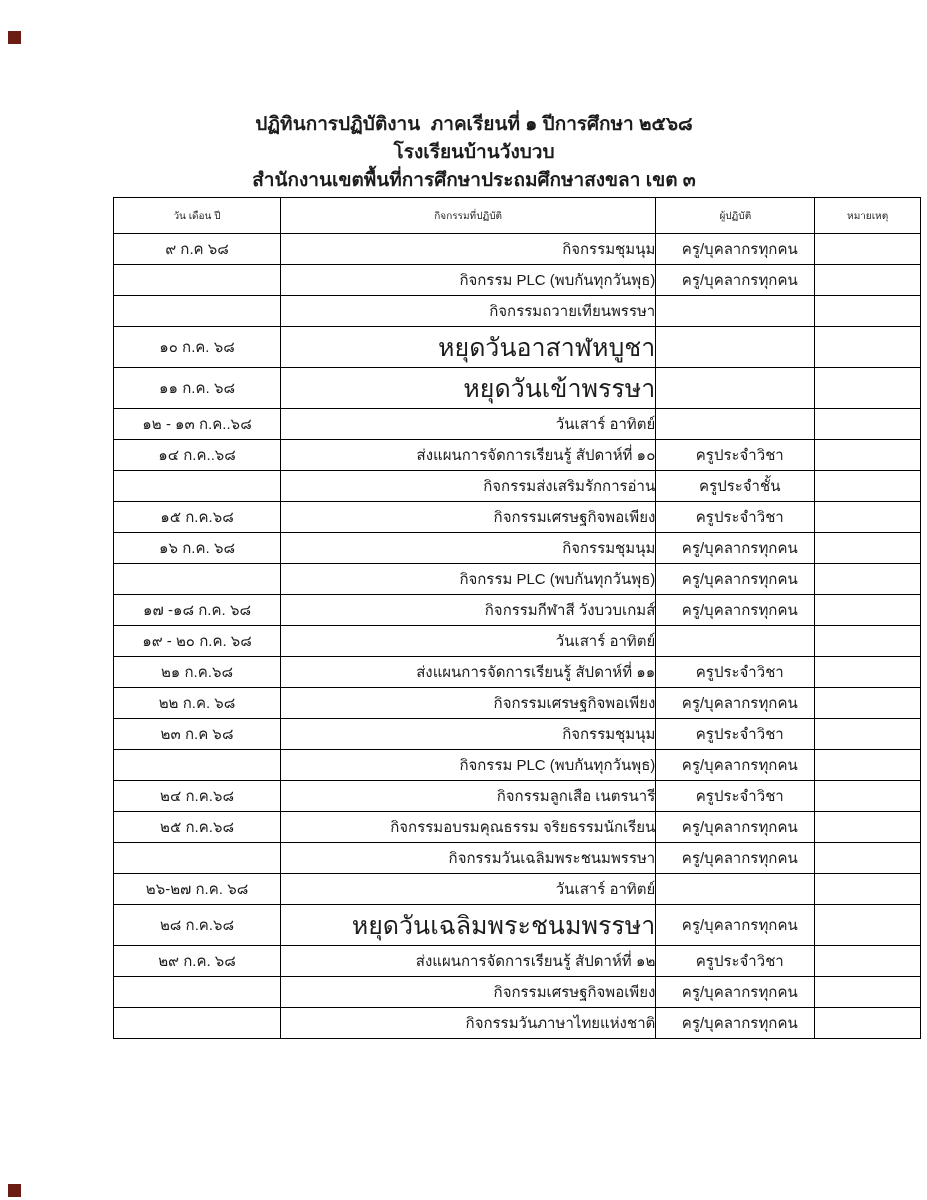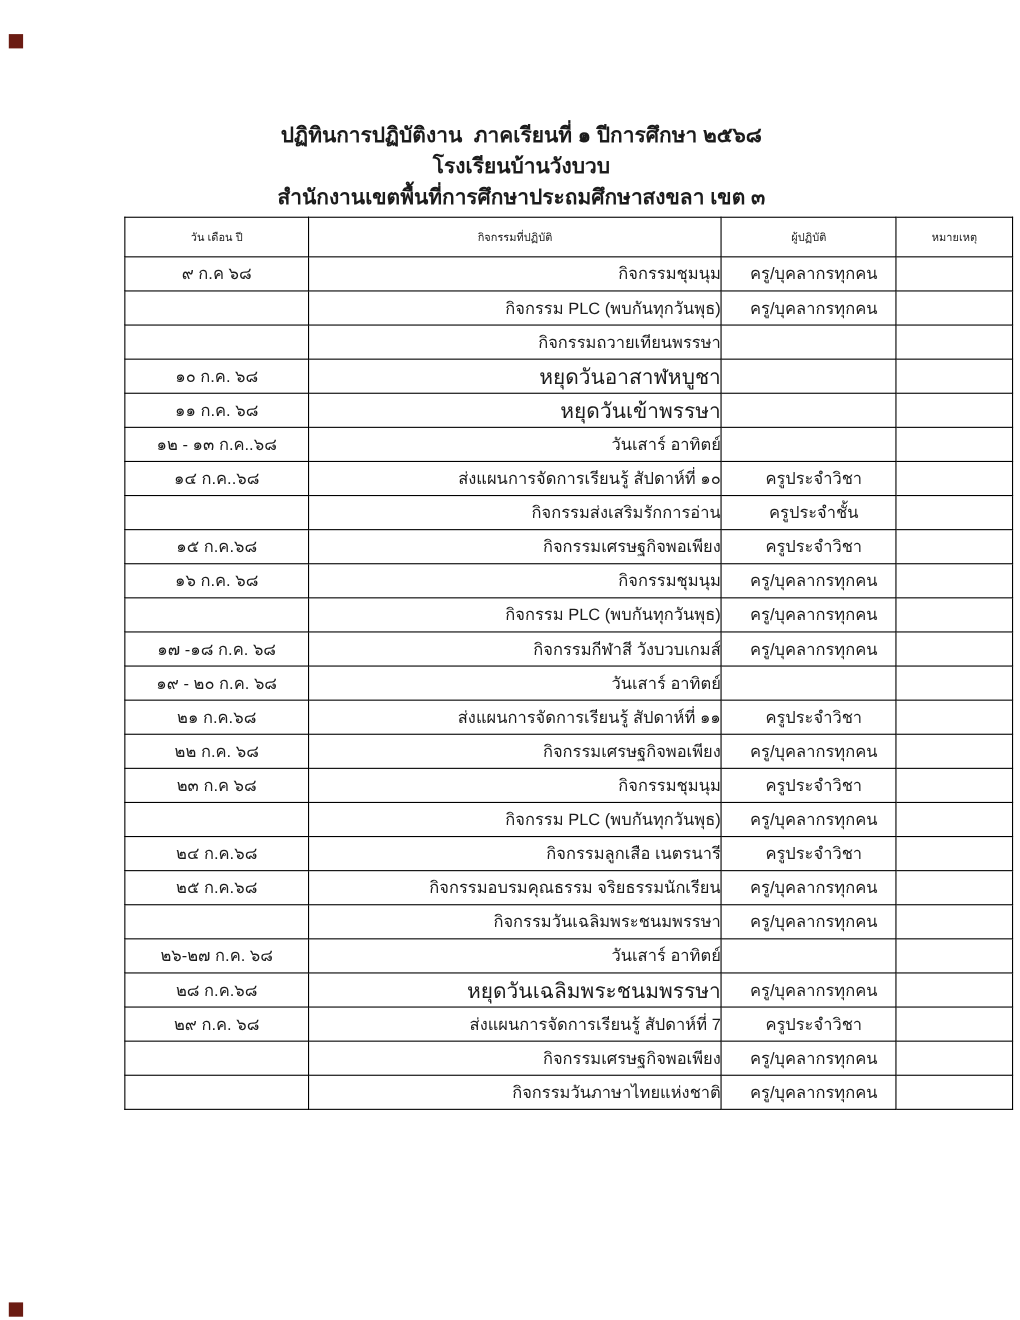--- a/index.html
+++ b/index.html
@@ -53,21 +53,21 @@
     height:36px;
     font-weight:normal;
     text-align:center;
     font-size:10px;
   }
   table.schedule tbody td { height:31px; }
   td.date      { text-align:center;margin-top:20px; }
   td.activity  { text-align:right; padding-left:9px; }
   td.performer { text-align:center; padding-left:9px; }
   td.note      { text-align:left; }
-  tr.large td.activity { font-size:19px; }
+  tr.large td.activity { font-size:25px; }
 </style>
 </head>
 <body>
 
 <div class="corner-marker marker-top" style="background: rgb(107, 28, 19);"></div>
 <div class="corner-marker marker-bottom" style="background: rgb(107, 28, 19);"></div>
 
 <div class="title-block">
   <div class="title-line">ปฏิทินการปฏิบัติงาน  ภาคเรียนที่ ๑ ปีการศึกษา ๒๕๖๘</div>
   <div class="title-line">โรงเรียนบ้านวังบวบ</div>
@@ -217,21 +217,21 @@
         <td class="note"></td>
       </tr>
       <tr class="large">
         <td class="date">๒๘ ก.ค.๖๘</td>
         <td class="activity">หยุดวันเฉลิมพระชนมพรรษา</td>
         <td class="performer">ครู/บุคลากรทุกคน</td>
         <td class="note"></td>
       </tr>
       <tr>
         <td class="date">๒๙ ก.ค. ๖๘</td>
-        <td class="activity">ส่งแผนการจัดการเรียนรู้ สัปดาห์ที่ 7</td>
+        <td class="activity">ส่งแผนการจัดการเรียนรู้ สัปดาห์ที่ ๑๒</td>
         <td class="performer">ครูประจำวิชา</td>
         <td class="note"></td>
       </tr>
       <tr>
         <td class="date"></td>
         <td class="activity">กิจกรรมเศรษฐกิจพอเพียง</td>
         <td class="performer">ครู/บุคลากรทุกคน</td>
         <td class="note"></td>
       </tr>
       <tr>

